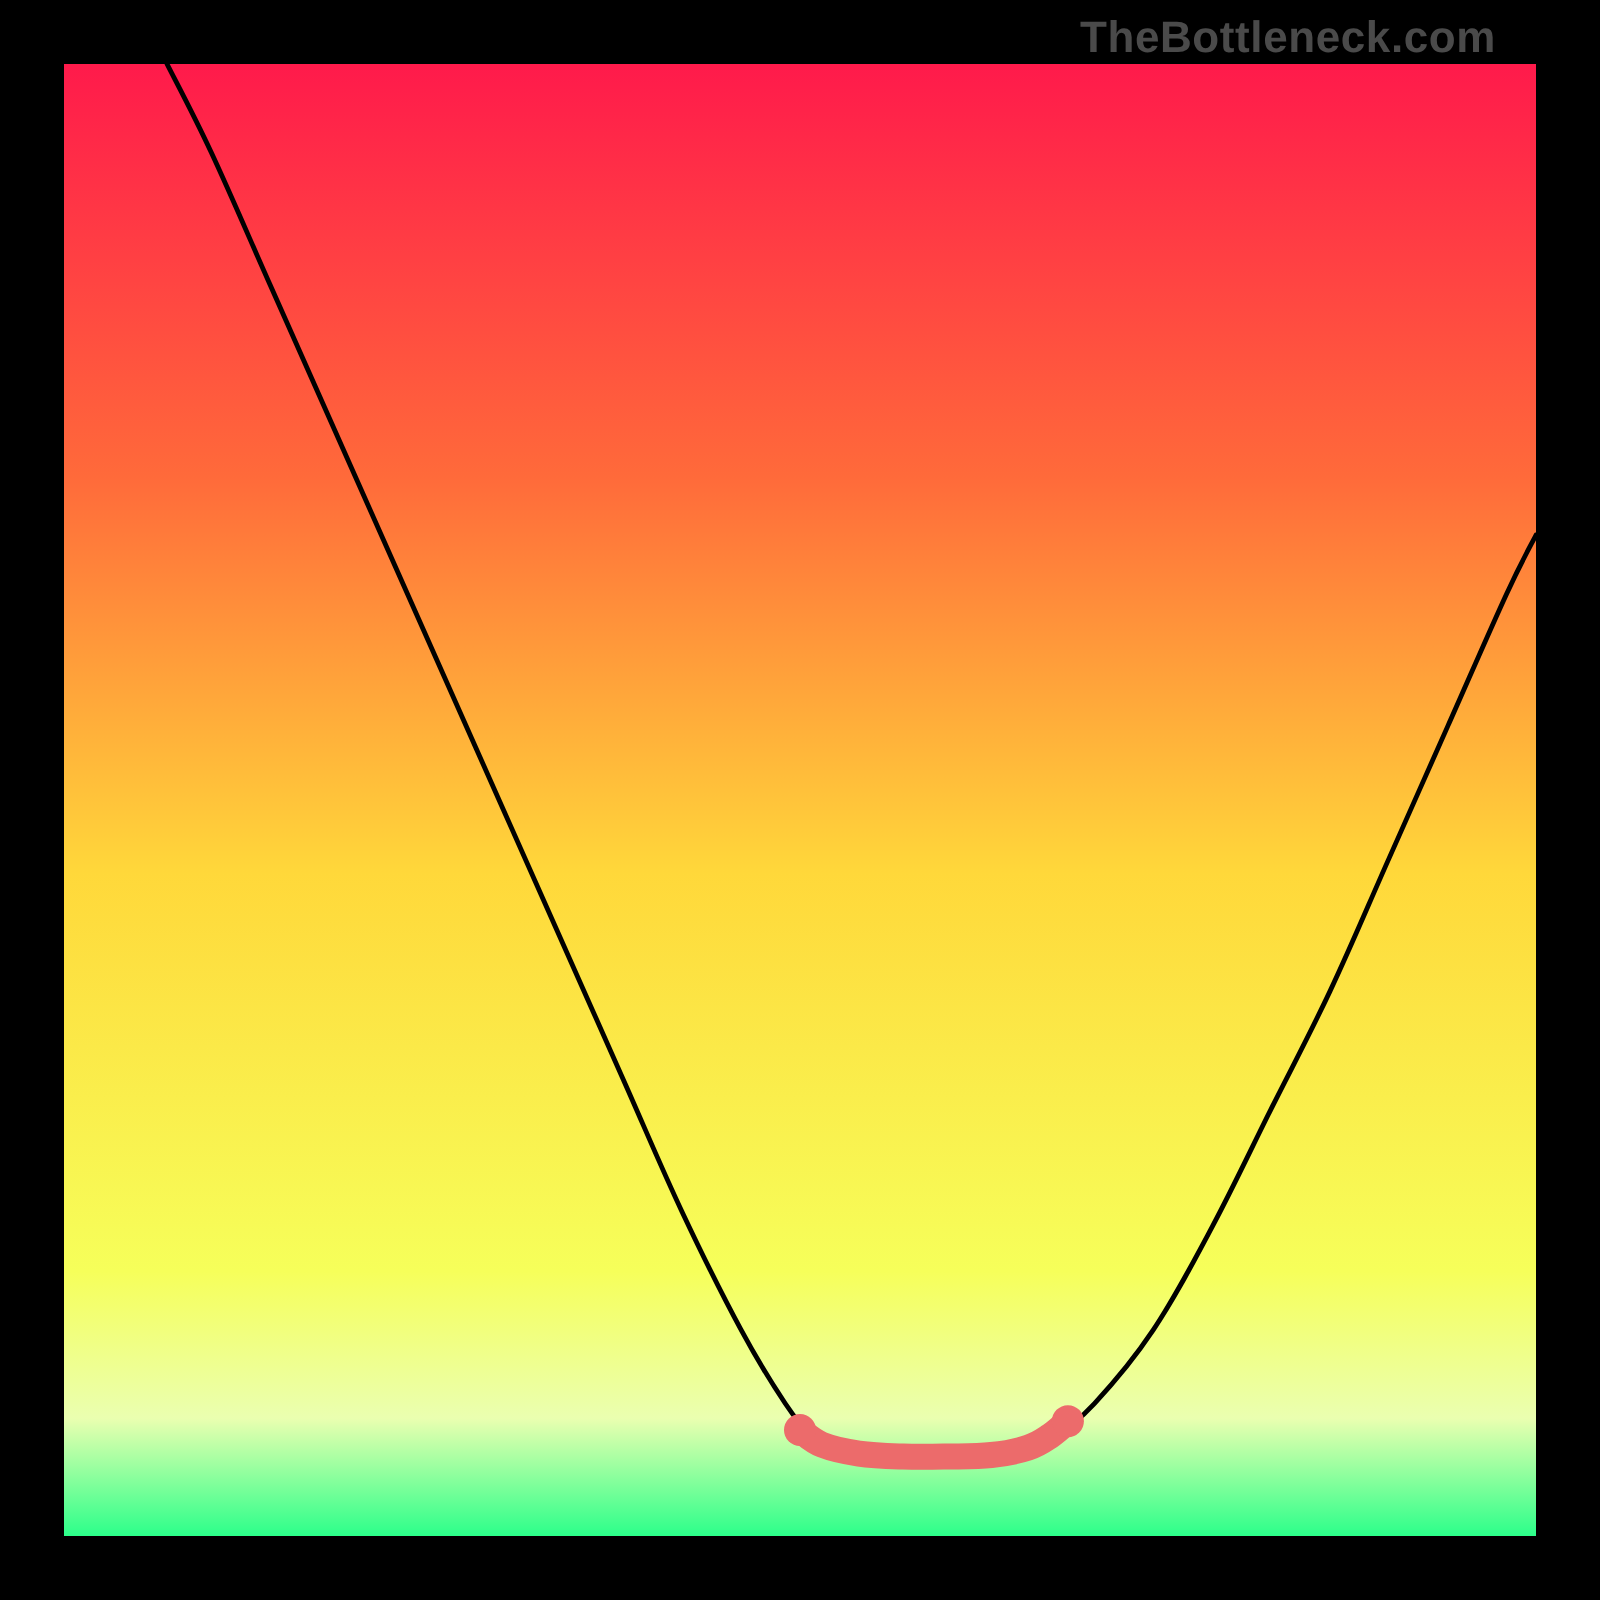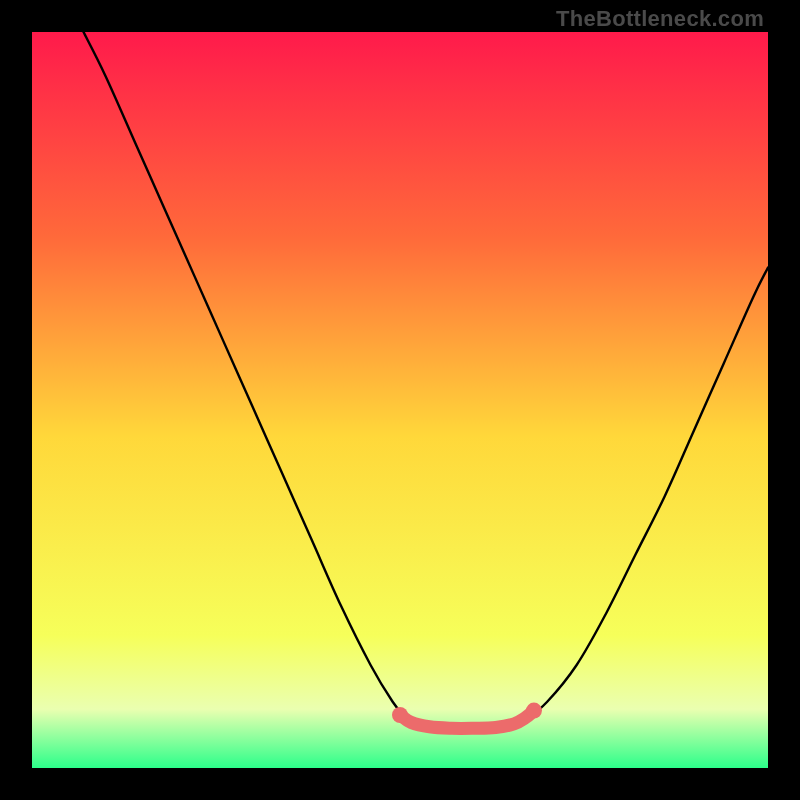--- a/index.html
+++ b/index.html
@@ -19,21 +19,21 @@
   .plot-area {
     position: absolute;
     left: 32px;
     top: 32px;
     width: 736px;
     height: 736px;
   }
   .watermark {
     position: absolute;
     top: 6px;
-    right: 36px;
+    right: 52px;
     color: #4a4a4a;
     font-size: 22px;
     font-weight: 600;
     letter-spacing: 0.3px;
     z-index: 4;
     text-align: right;
   }
   svg {
     display: block;
     position: absolute;

